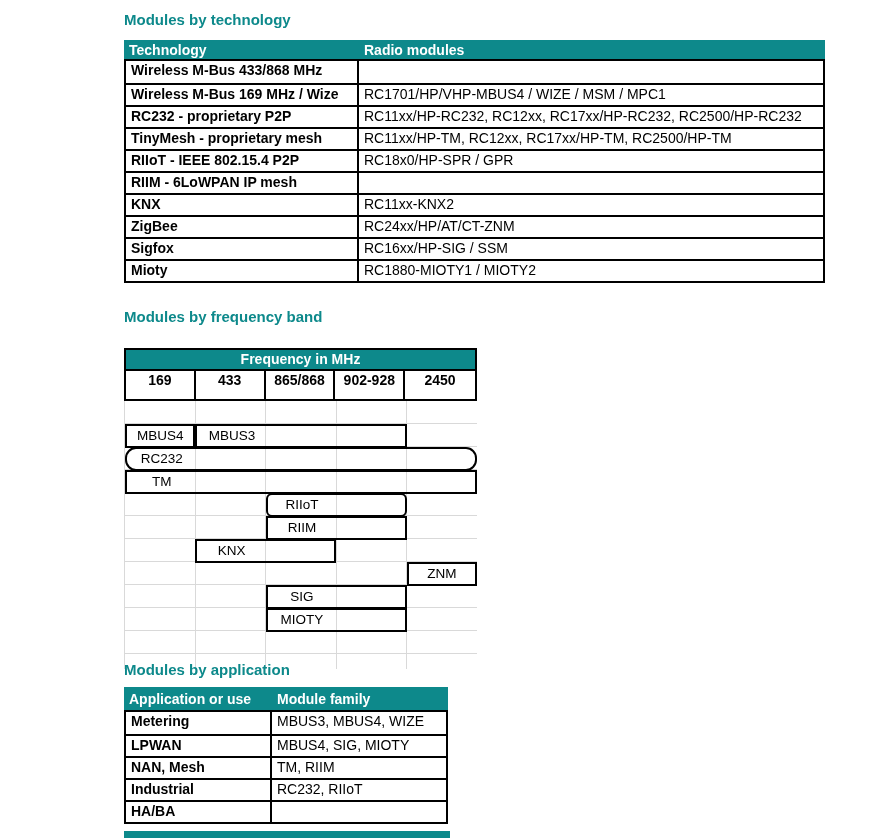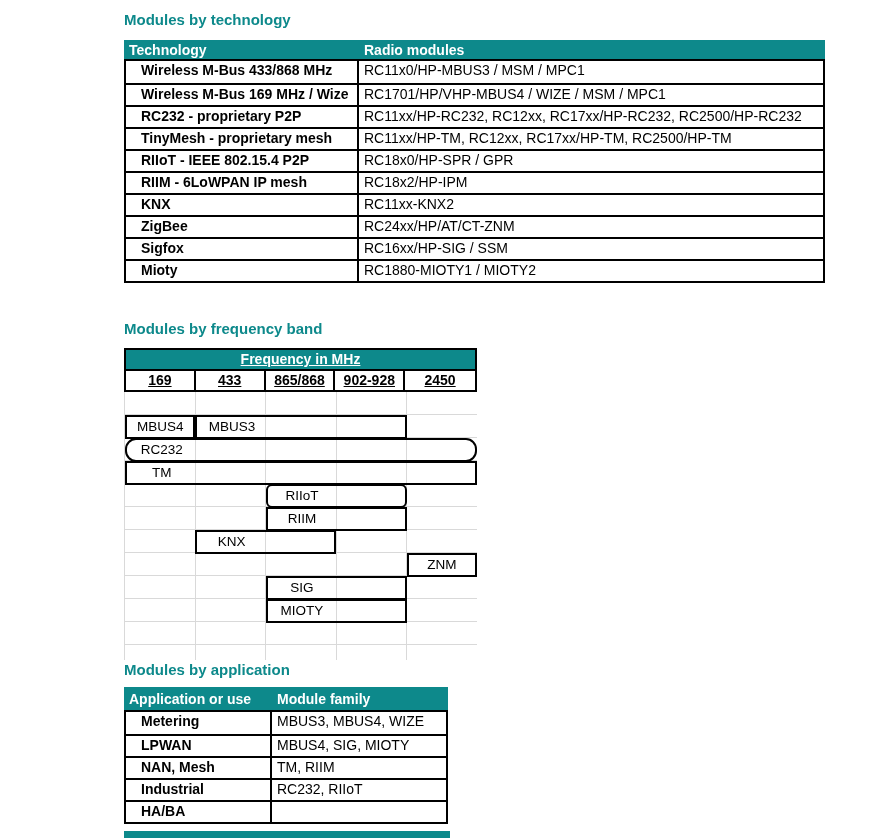--- a/index.html
+++ b/index.html
@@ -16,43 +16,43 @@
   
   .tbl { position:absolute; left:84px; }
   .tbl-head {
     display:flex; background:#0D898B; color:#fff; font-weight:bold; font-size:14px;
     align-items:center;
   }
   .tbl-body { border:2px solid #000; border-top:2px solid #000; }
   .tbl-row { display:flex; height:22px; }
   .tbl-row + .tbl-row { border-top:2px solid #000; }
   .cell-l {
-    border-right:2px solid #000; padding-left:15px; font-weight:bold; font-size:14px;
+    border-right:2px solid #000; padding-left:5px; font-weight:bold; font-size:14px;
     line-height:19px; white-space:nowrap; overflow:hidden;
   }
   .cell-r { flex:1; padding-left:5px; font-size:14px; line-height:19px; white-space:nowrap; overflow:hidden; }
   
   #tech-table { top:40px; width:701px; }
   #tech-table .tbl-head { height:19px; }
   #tech-table .hcol1 { width:235px; padding-left:5px; }
   #tech-table .hcol2 { flex:1; padding-left:5px; }
   #tech-table .cell-l { width:233px; }
   
   #app-table { top:687px; width:324px; }
   #app-table .tbl-head { height:23px; }
   #app-table .hcol1 { width:148px; padding-left:5px; }
   #app-table .hcol2 { flex:1; padding-left:5px; }
   #app-table .cell-l { width:146px; }
   
   #freq-table { position:absolute; left:84px; top:348px; width:353px; }
   #freq-teal {
     height:21px; background:#0D898B; border:2px solid #000; border-bottom:none;
-    color:#fff; font-weight:bold; font-size:14px; text-align:center; line-height:18px;text-decoration:underline;
-  }
-  #freq-bands { display:flex; height:23px; border:2px solid #000;text-decoration:underline; }
+    color:#fff; font-weight:bold; font-size:14px; text-align:center; line-height:18px;
+  }
+  #freq-bands { display:flex; height:32px; border:2px solid #000; }
   .band-cell {
     width:20%; border-right:2px solid #000; font-weight:bold; font-size:14px;
     text-align:center; line-height:18px;
   }
   .band-cell:last-child { border-right:none; }
   #freq-grid {
     position:relative; height:268px; border-left:1px solid #D9D9D9;
     background-image:
       repeating-linear-gradient(to right, transparent 0px, transparent 69.6px, #D9D9D9 69.6px, #D9D9D9 70.6px),
       repeating-linear-gradient(to bottom, transparent 0px, transparent 22px, #D9D9D9 22px, #D9D9D9 23px);
@@ -76,62 +76,60 @@
   <div class="section-title" style="top:11px;">Modules by technology</div>
 
   <div class="tbl" id="tech-table">
     <div class="tbl-head">
       <span class="hcol1">Technology</span>
       <span class="hcol2">Radio modules</span>
     </div>
     <div class="tbl-body">
       <div class="tbl-row">
         <div class="cell-l">Wireless M-Bus 433/868 MHz</div>
-        <div class="cell-r">RC11x0/HP-MBUS3 / MSM / MPC1</div>
       </div>
       <div class="tbl-row">
         <div class="cell-l">Wireless M-Bus 169 MHz / Wize</div>
         <div class="cell-r">RC1701/HP/VHP-MBUS4 / WIZE / MSM / MPC1</div>
       </div>
       <div class="tbl-row">
         <div class="cell-l">RC232 - proprietary P2P</div>
         <div class="cell-r">RC11xx/HP-RC232, RC12xx, RC17xx/HP-RC232, RC2500/HP-RC232</div>
       </div>
       <div class="tbl-row">
         <div class="cell-l">TinyMesh - proprietary mesh</div>
         <div class="cell-r">RC11xx/HP-TM, RC12xx, RC17xx/HP-TM, RC2500/HP-TM</div>
       </div>
       <div class="tbl-row">
         <div class="cell-l">RIIoT - IEEE 802.15.4 P2P</div>
         <div class="cell-r">RC18x0/HP-SPR / GPR</div>
       </div>
       <div class="tbl-row">
         <div class="cell-l">RIIM - 6LoWPAN IP mesh</div>
-        <div class="cell-r">RC18x2/HP-IPM</div>
       </div>
       <div class="tbl-row">
         <div class="cell-l">KNX</div>
         <div class="cell-r">RC11xx-KNX2</div>
       </div>
       <div class="tbl-row">
         <div class="cell-l">ZigBee</div>
         <div class="cell-r">RC24xx/HP/AT/CT-ZNM</div>
       </div>
       <div class="tbl-row">
         <div class="cell-l">Sigfox</div>
         <div class="cell-r">RC16xx/HP-SIG / SSM</div>
       </div>
       <div class="tbl-row">
         <div class="cell-l">Mioty</div>
         <div class="cell-r">RC1880-MIOTY1 / MIOTY2</div>
       </div>
     </div>
   </div>
 
-  <div class="section-title" style="top:320px;">Modules by frequency band</div>
+  <div class="section-title" style="top:308px;">Modules by frequency band</div>
 
   <div id="freq-table">
     <div id="freq-teal">Frequency in MHz</div>
     <div id="freq-bands">
       <div class="band-cell">169</div>
       <div class="band-cell">433</div>
       <div class="band-cell">865/868</div>
       <div class="band-cell">902-928</div>
       <div class="band-cell">2450</div>
     </div>

